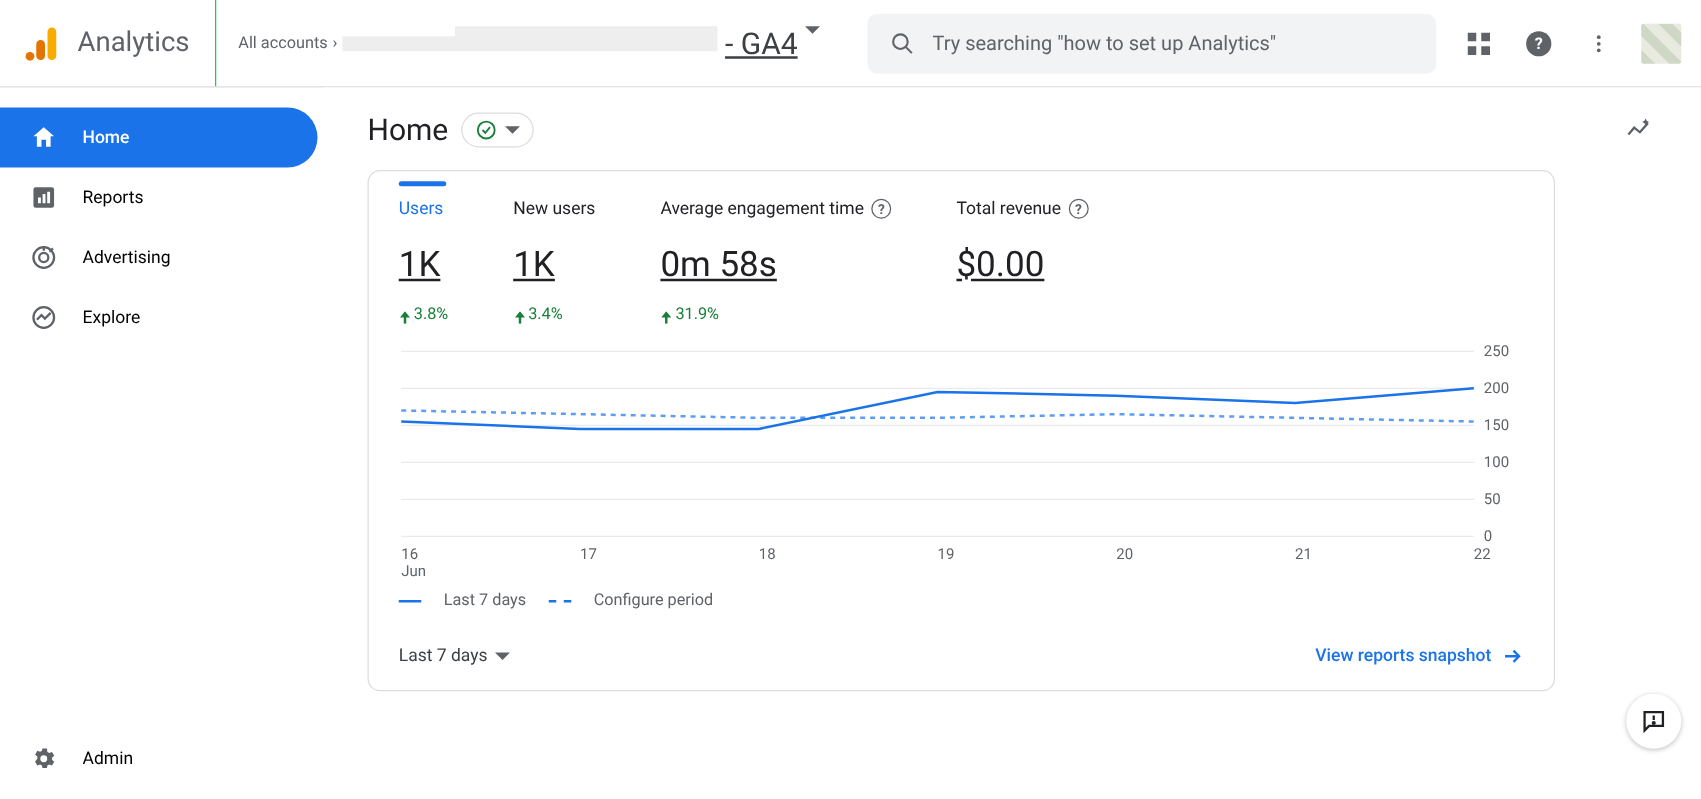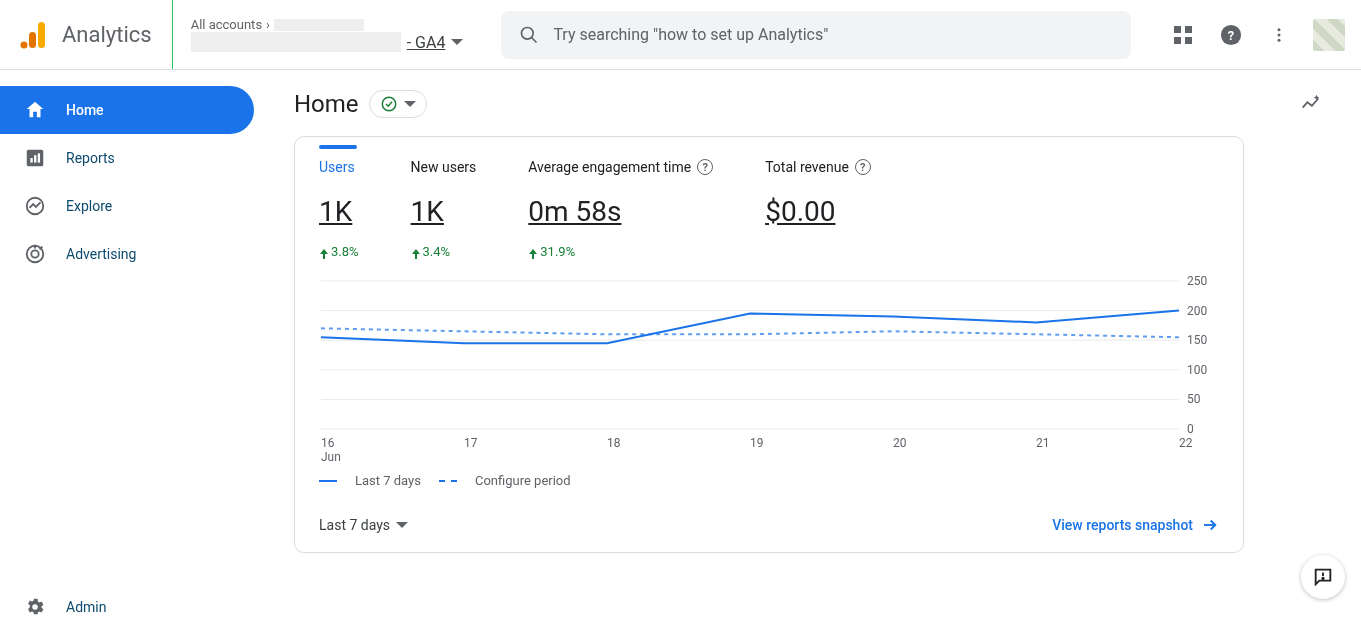--- a/index.html
+++ b/index.html
@@ -6,24 +6,24 @@
   body { background: #fff; color: #202124; width: 1361px; height: 639px; overflow: hidden; }
 
   
   .header {
     display: flex; align-items: center; height: 70px; border-bottom: 1px solid #dadce0; padding: 0 16px 0 20px;
   }
   .brand { display: flex; align-items: center; gap: 14px; padding-right: 20px; border-right: 1px solid #22c55e; height: 100%; }
   .brand-logo svg { display: block; }
   .brand-name { font-size: 22px; color: #5f6368; }
 
-  .account-picker { display: flex; flex-direction: column; justify-content: center; padding: 0 18px; cursor: pointer; }
+  .account-picker { display: flex; flex-direction: row; justify-content: center; padding: 0 18px; cursor: pointer; }
   .account-line1 { font-size: 13px; color: #5f6368; display: flex; align-items: center; gap: 4px; }
   .account-line1 .redact1 { width: 90px; height: 12px; background: #eee; }
-  .account-line2 { display: flex; align-items: center; gap: 6px; font-size: 16px; color: #3c4043; text-decoration: underline; }
+  .account-line2 { display: flex; gap: 6px; font-size: 24px; color: #3c4043; text-decoration: underline; }
   .account-line2 .redact2 { width: 210px; height: 20px; background: #eee; }
   .tri-down { width: 0; height: 0; border-left: 6px solid transparent; border-right: 6px solid transparent; border-top: 6px solid #5f6368; }
 
   .searchbar {
     display: flex; align-items: center; flex: 1; margin: 0 20px;
     height: 48px; background: #f1f3f4; border-radius: 8px; padding: 0 18px; color: #5f6368; max-width: 630px;
   }
   .searchbar svg { flex: 0 0 auto; }
   .searchbar input {
     border: none; outline: none; background: transparent; font-size: 16px; margin-left: 14px; width: 100%; color: #3c4043;
@@ -32,21 +32,21 @@
 
   .header-tools { display: flex; align-items: center; gap: 20px; margin-left: auto; }
   .icon-btn { width: 28px; height: 28px; display: flex; align-items: center; justify-content: center; cursor: pointer; color: #5f6368; border-radius: 50%; }
   .avatar { width: 32px; height: 32px; background: repeating-linear-gradient(45deg,#cfd8c4 0 8px,#e8eadf 8px 16px); border-radius: 2px; }
 
   
   .layout { display: flex; height: calc(639px - 70px); }
   .sidebar { width: 258px; padding-top: 16px; display: flex; flex-direction: column; }
   .nav-item {
     display: flex; align-items: center; gap: 20px; height: 48px; padding: 0 24px;
-    font-size: 14px; color: #0c4a6e; cursor: pointer; border-radius: 0 24px 24px 0; width: 254px;
+    font-size: 14px; color: #000000; cursor: pointer; border-radius: 0 24px 24px 0; width: 254px;
   }
   .nav-item.active { background: #1a73e8; color: #fff; font-weight: 500; }
   .nav-item svg { flex: 0 0 auto; }
   .nav-spacer { flex: 1; }
   .nav-admin { margin-bottom: 8px; }
 
   .main { flex: 1; background: #fff; padding: 20px 36px 0 36px; overflow: hidden; position: relative; }
   .page-head { display: flex; align-items: center; gap: 10px; margin-bottom: 18px; }
   .page-title { font-size: 24px; color: #202124; font-weight: 400; }
   .status-chip {
@@ -168,32 +168,32 @@
           <rect x="3" y="3" width="18" height="18" rx="2" fill="#5f6368"></rect>
           <rect x="7" y="12" width="2.5" height="5" fill="#fff"></rect>
           <rect x="11" y="9" width="2.5" height="8" fill="#fff"></rect>
           <rect x="15" y="7" width="2.5" height="10" fill="#fff"></rect>
         </svg>
       <span>Reports</span>
     </div>
     <div class="nav-item">
       <svg width="22" height="22" viewBox="0 0 24 24" fill="none" stroke="#5f6368" stroke-width="2">
           <circle cx="12" cy="12" r="9"></circle>
-          <polyline points="6,14 10,10 13,13 18,8"></polyline>
-        </svg>
-      <span>Explore</span>
+          <circle cx="12" cy="12" r="4"></circle>
+          <line x1="12" y1="2" x2="12" y2="6"></line>
+          <line x1="20" y1="4" x2="17" y2="7"></line>
+        </svg>
+      <span>Advertising</span>
     </div>
     <div class="nav-item">
       <svg width="22" height="22" viewBox="0 0 24 24" fill="none" stroke="#5f6368" stroke-width="2">
           <circle cx="12" cy="12" r="9"></circle>
-          <circle cx="12" cy="12" r="4"></circle>
-          <line x1="12" y1="2" x2="12" y2="6"></line>
-          <line x1="20" y1="4" x2="17" y2="7"></line>
-        </svg>
-      <span>Advertising</span>
+          <polyline points="6,14 10,10 13,13 18,8"></polyline>
+        </svg>
+      <span>Explore</span>
     </div>
     <div class="nav-spacer"></div>
     <div class="nav-item nav-admin">
       <svg width="22" height="22" viewBox="0 0 24 24" fill="#5f6368">
           <path d="M19.14 12.94a7.07 7.07 0 000-1.88l2.03-1.58-2-3.46-2.39.96a7.03 7.03 0 00-1.63-.94L14.8 3h-4l-.35 2.04c-.58.23-1.13.55-1.63.94l-2.39-.96-2 3.46 2.03 1.58a7.07 7.07 0 000 1.88L4.43 14.5l2 3.46 2.39-.96c.5.39 1.05.71 1.63.94L10.8 20h4l.35-2.04c.58-.23 1.13-.55 1.63-.94l2.39.96 2-3.46-2.03-1.58zM12 15a3 3 0 110-6 3 3 0 010 6z"></path>
         </svg>
       <span>Admin</span>
     </div>
   </div>
 

